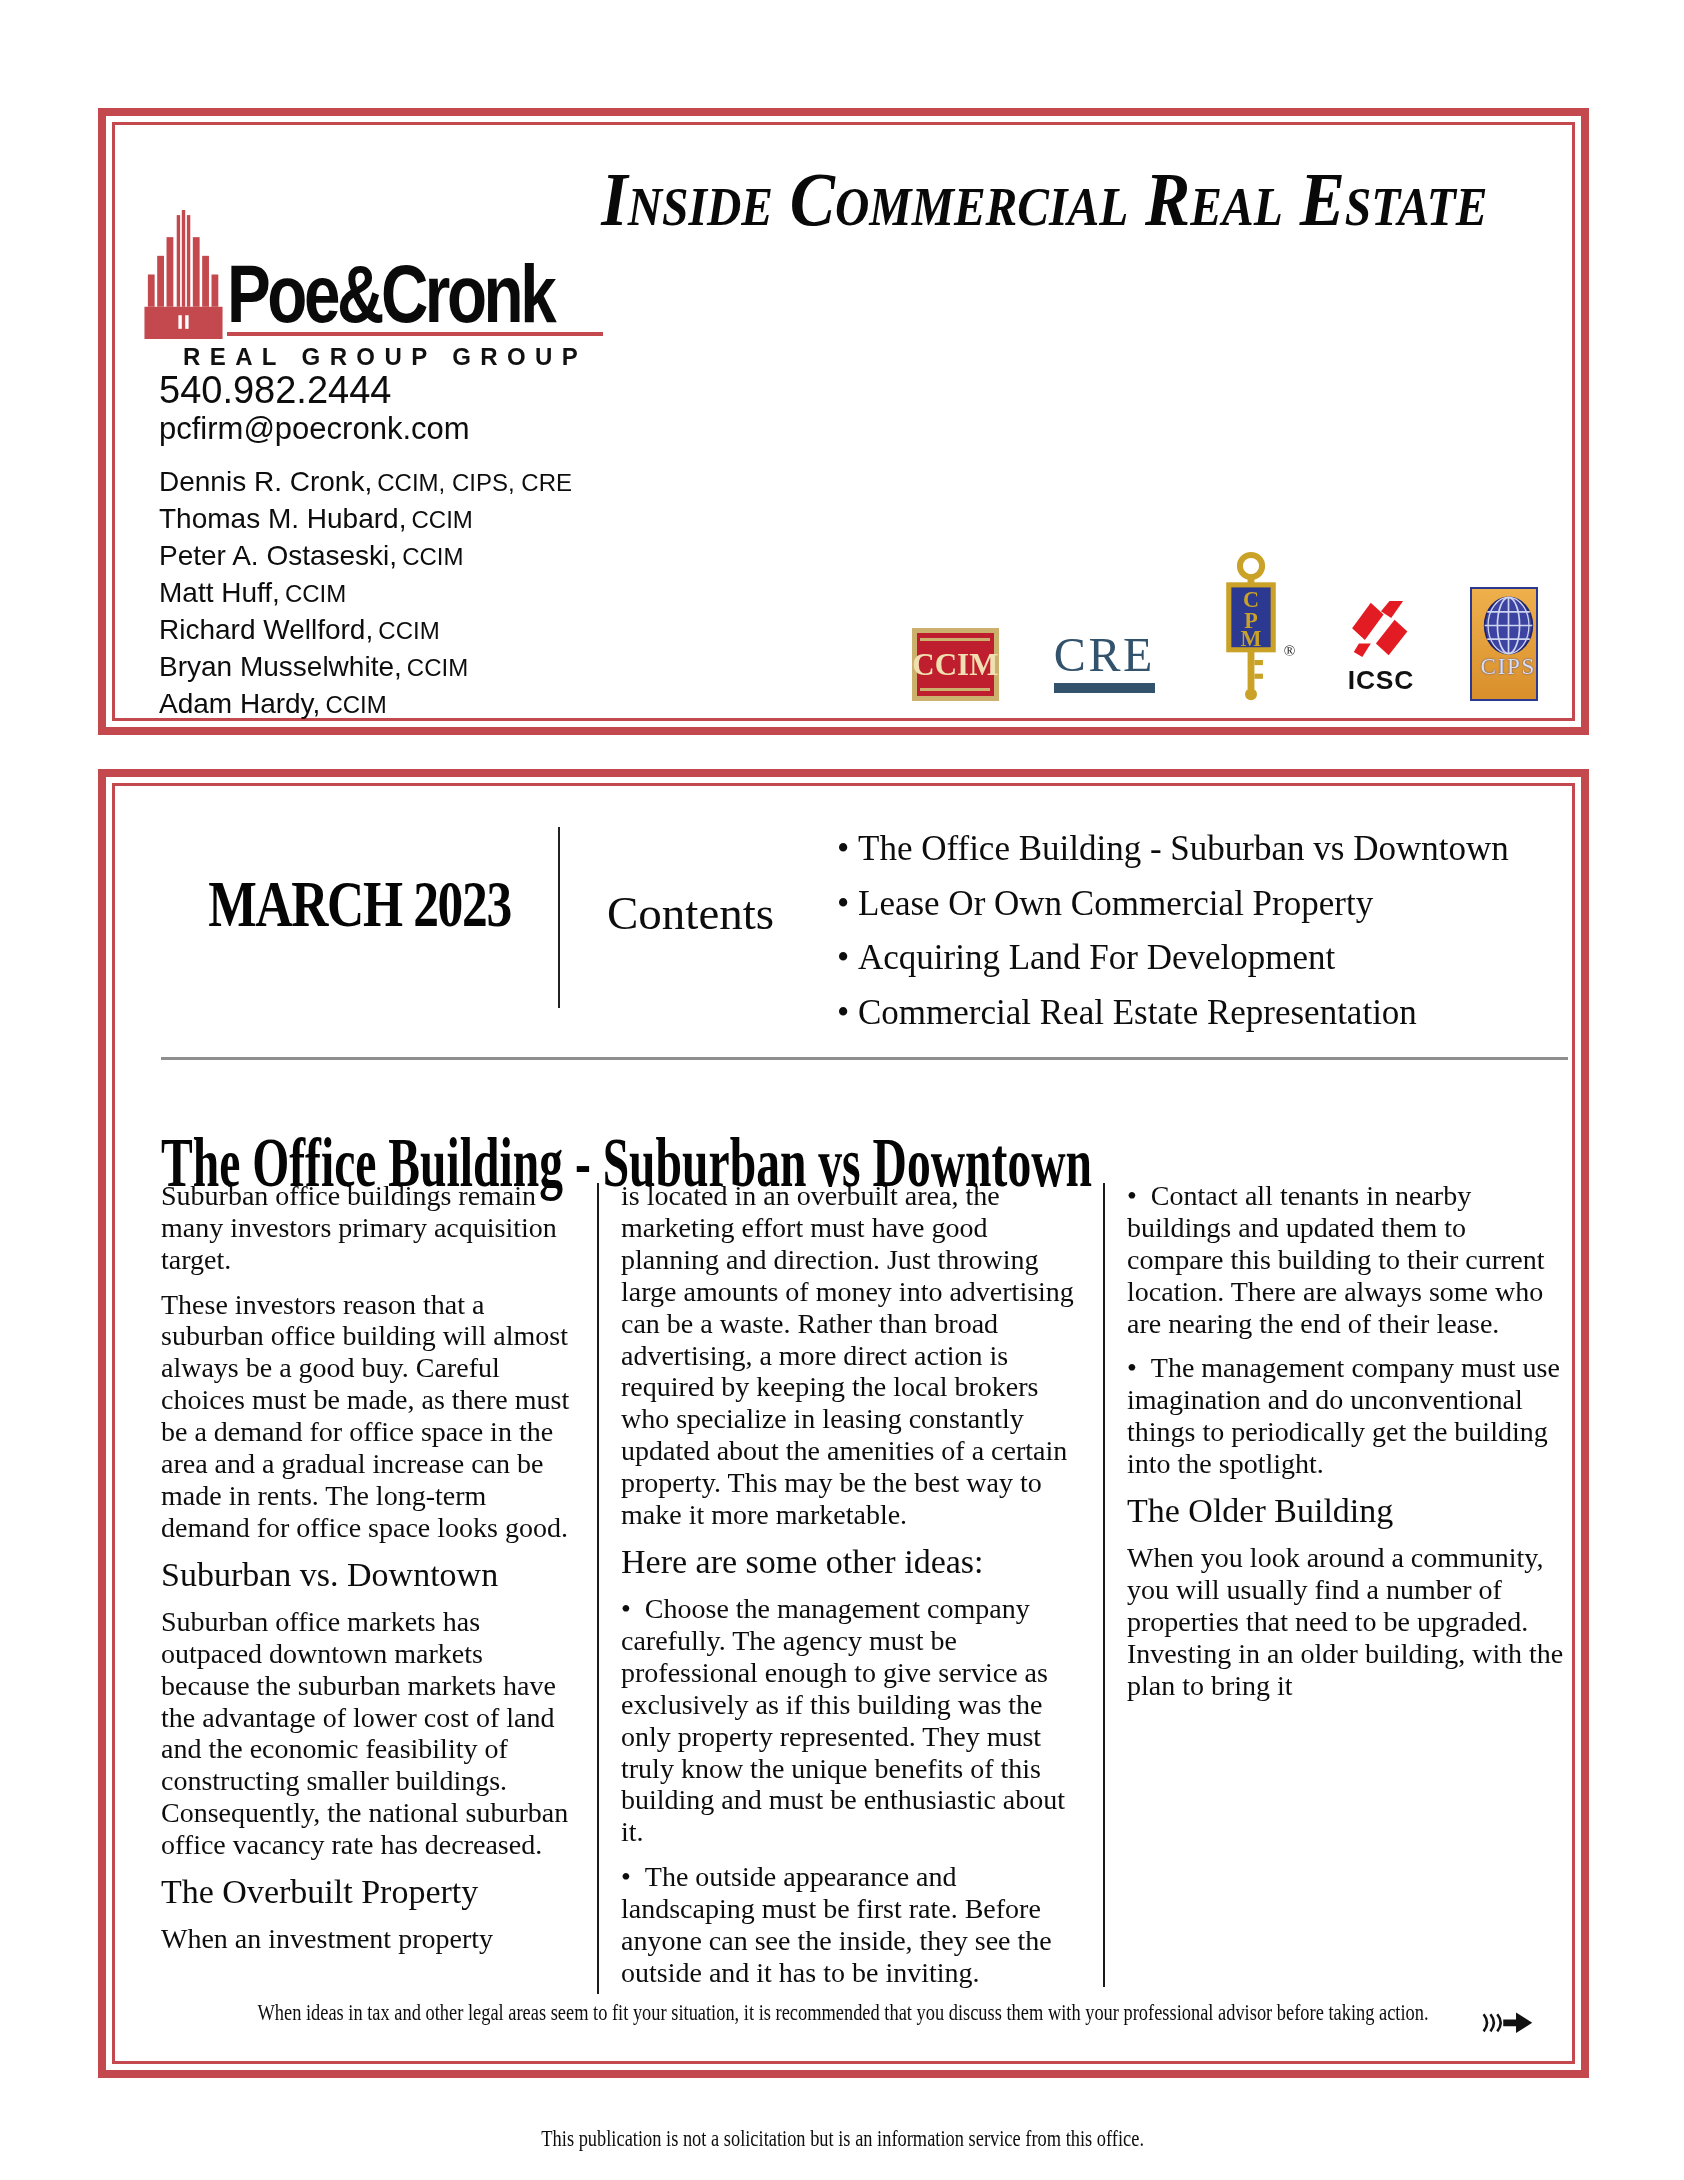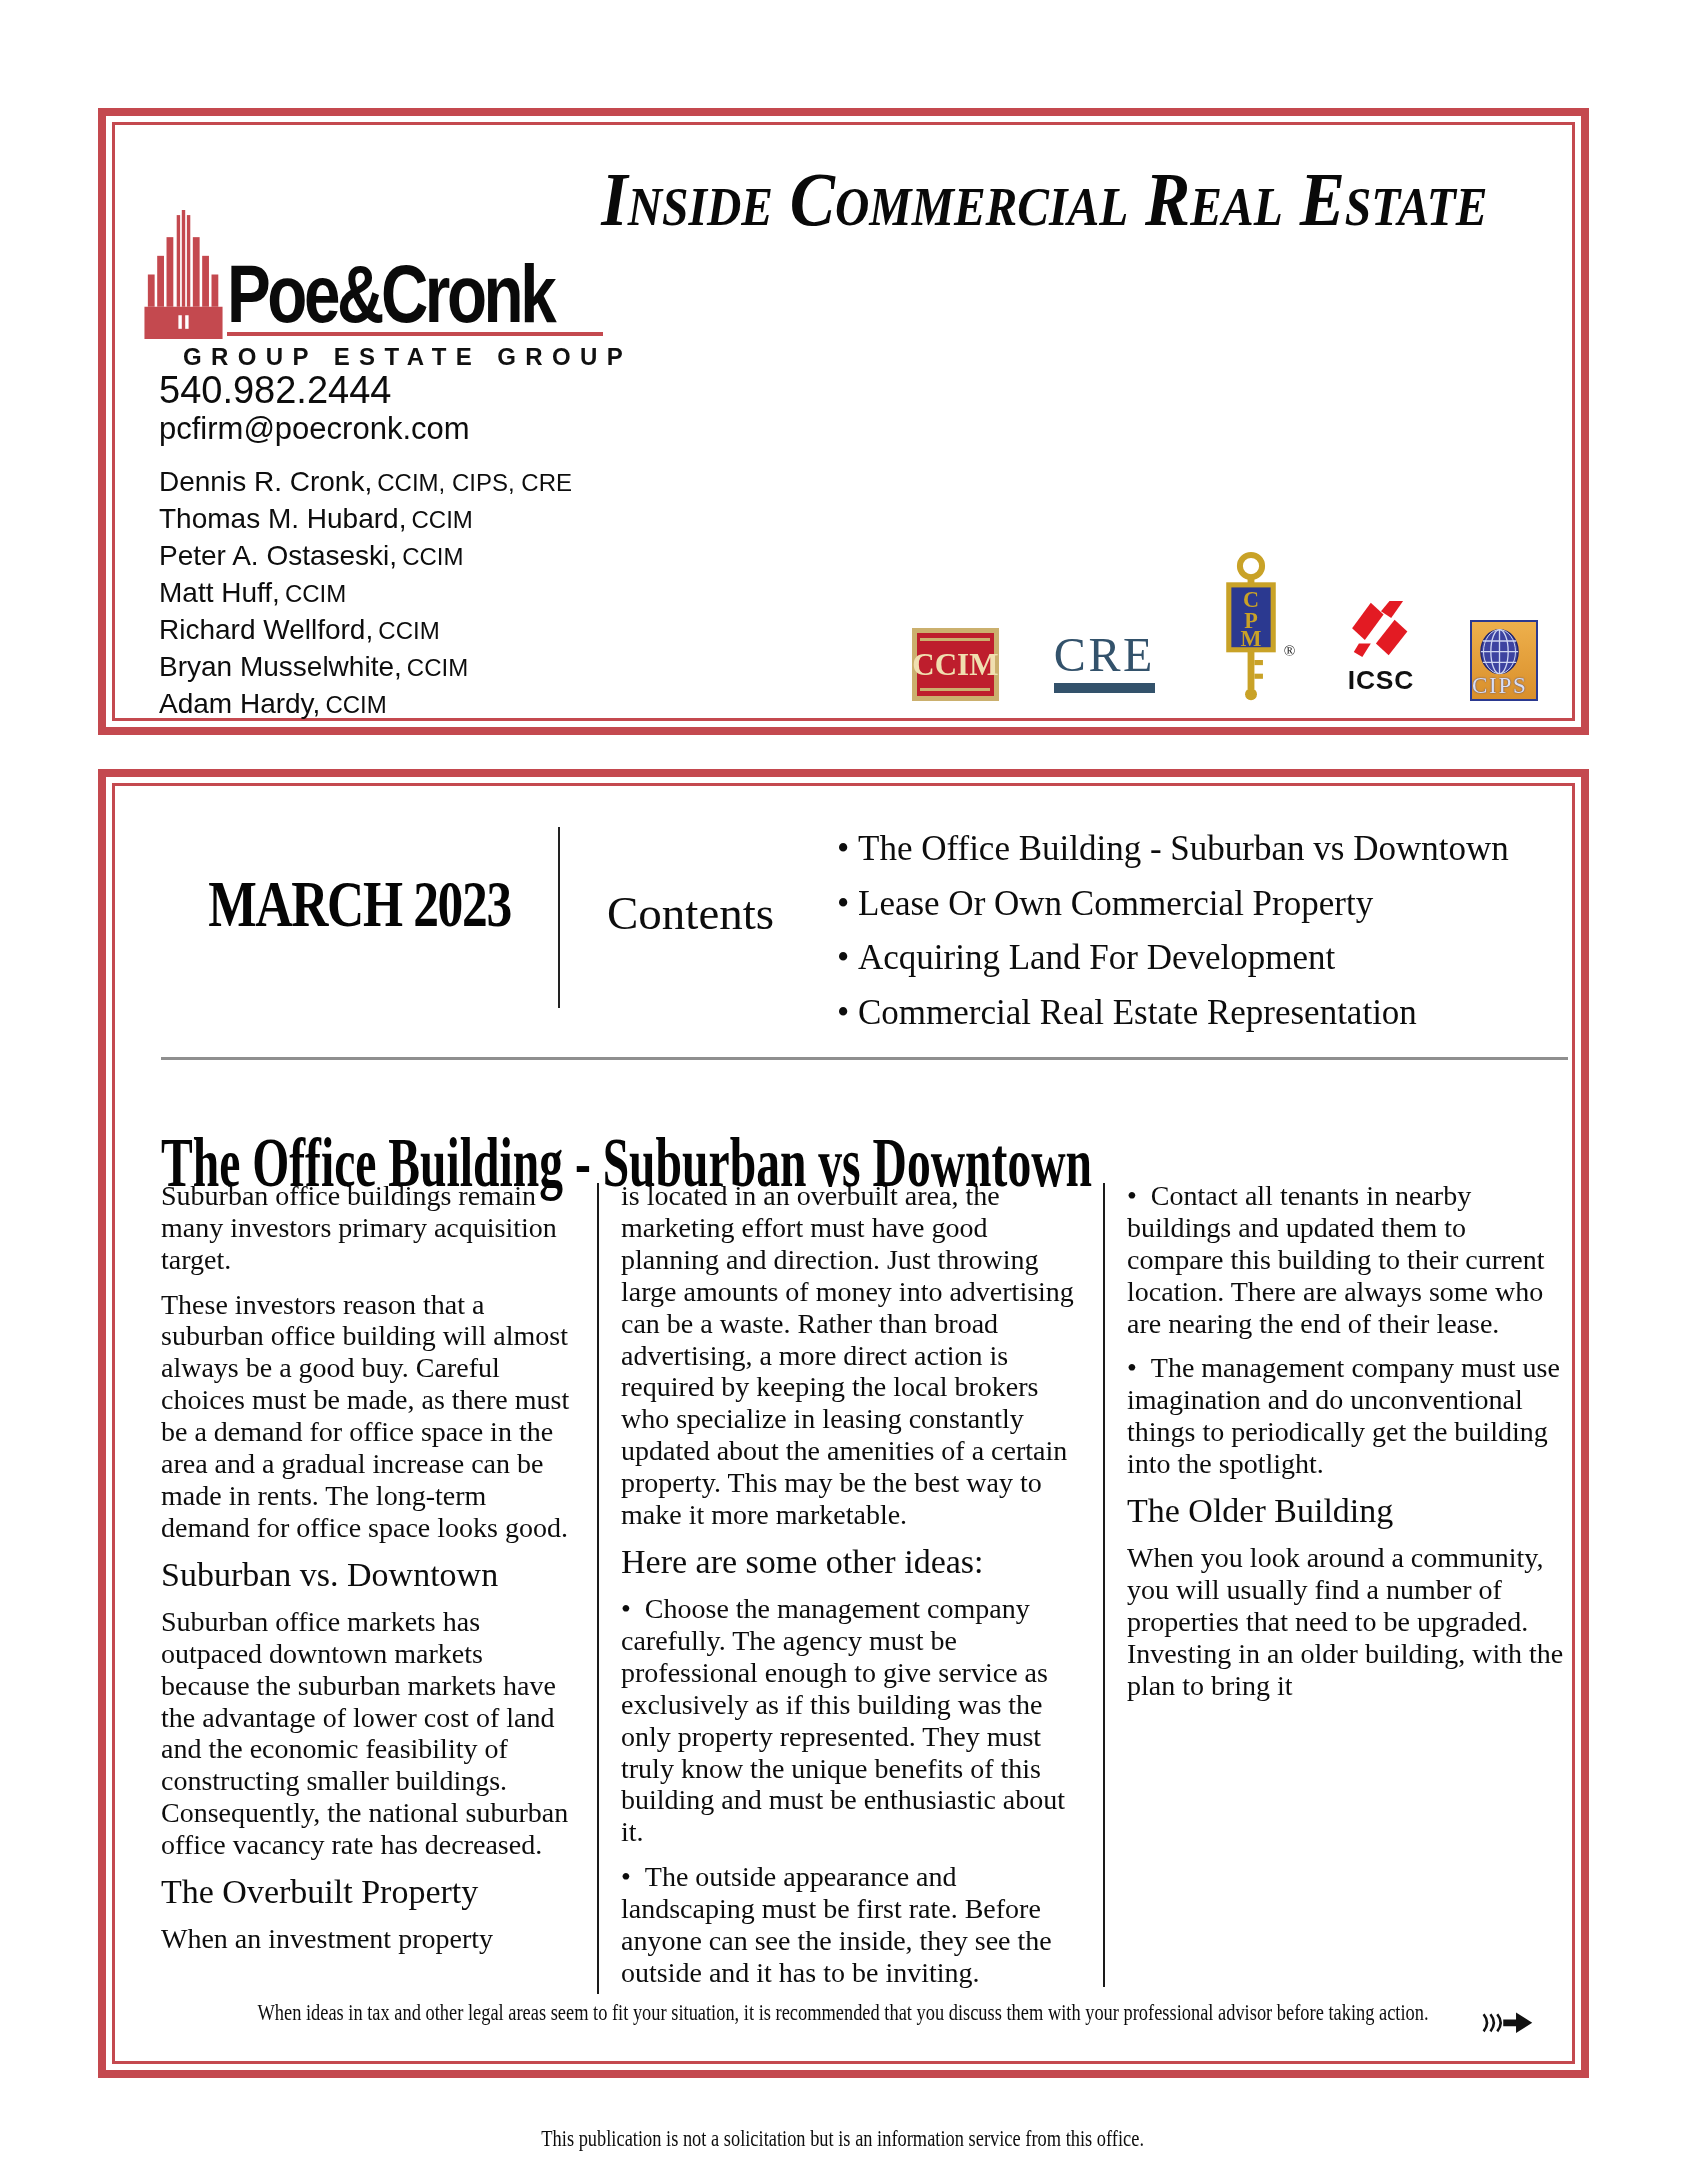--- a/index.html
+++ b/index.html
@@ -56,23 +56,23 @@
   .logo-ccim::before{top:5.1px;} .logo-ccim::after{bottom:5.1px;}
   .ccim-text{font-family:"Liberation Serif",serif;font-weight:bold;font-size:31px;color:#f0dfb0;letter-spacing:0px;}
   .logo-cre{text-align:center;margin-bottom:8.5px;}
   .cre-text{font-family:"Liberation Serif",serif;font-size:48px;line-height:1;color:var(--navy);letter-spacing:2.6px;}
   .cre-bar{height:9.4px;background:var(--navy);margin-top:4.3px;}
   .logo-cpm{position:relative;width:82px;height:152px;}
   .cpm-reg{position:absolute;right:-3.4px;bottom:41px;font-family:"Liberation Serif",serif;font-size:15.3px;color:#222;}
   .logo-icsc{text-align:center;margin-bottom:5.1px;}
   .icsc-text{font-family:"Liberation Sans",sans-serif;font-weight:bold;font-size:26.4px;letter-spacing:0.9px;color:#111;margin-top:1.7px;}
   .logo-cips{
-    width:68px;height:81px;border:2.6px solid var(--cpm-navy);box-sizing:border-box;
+    width:68px;height:114px;border:2.6px solid var(--cpm-navy);box-sizing:border-box;
     background:linear-gradient(180deg,#eeb04c 0%,#d98f2b 100%);
-    display:flex;flex-direction:column;align-items:flex-start;justify-content:flex-start;padding-top:5.1px;
+    display:flex;flex-direction:column;align-items:flex-end;justify-content:flex-start;padding-top:5.1px;
   }
   .cips-text{font-family:"Liberation Serif",serif;font-size:23px;letter-spacing:1.7px;color:#d9dff5;margin-top:-3.4px;text-shadow:0 0 1.7px #2b3990;}
 
   
   .content-box{left:98px;top:769px;width:1491px;height:1309px;}
   .issue-date{
     position:absolute;left:51px;top:85px;width:383px;text-align:center;
     font-weight:bold;font-size:66px;line-height:1;letter-spacing:-1.7px;white-space:nowrap;
     transform:scaleX(.78);transform-origin:center top;color:#050505;
   }
@@ -126,21 +126,21 @@
         <rect x="72" y="54" width="8" height="60"></rect>
         <rect x="83" y="76" width="8" height="38"></rect>
         <rect x="4" y="114" width="92" height="38"></rect>
       </g>
       <rect x="44" y="124" width="4" height="16" fill="#ffffff"></rect>
       <rect x="52" y="124" width="4" height="16" fill="#ffffff"></rect>
     </svg>
 
     <div class="wordmark">Poe&amp;Cronk</div>
     <div class="brand-rule"></div>
-    <div class="tagline">GROUP ESTATE GROUP</div>
+    <div class="tagline">REAL GROUP GROUP</div>
 
     <div class="phone">540.982.2444</div>
     <div class="email">pcfirm@poecronk.com</div>
 
     <div class="agents">
       <div><span>Dennis R. Cronk,</span><span class="creds">CCIM, CIPS, CRE</span></div>
       <div><span>Thomas M. Hubard,</span><span class="creds">CCIM</span></div>
       <div><span>Peter A. Ostaseski,</span><span class="creds">CCIM</span></div>
       <div><span>Matt Huff,</span><span class="creds">CCIM</span></div>
       <div><span>Richard Wellford,</span><span class="creds">CCIM</span></div>

